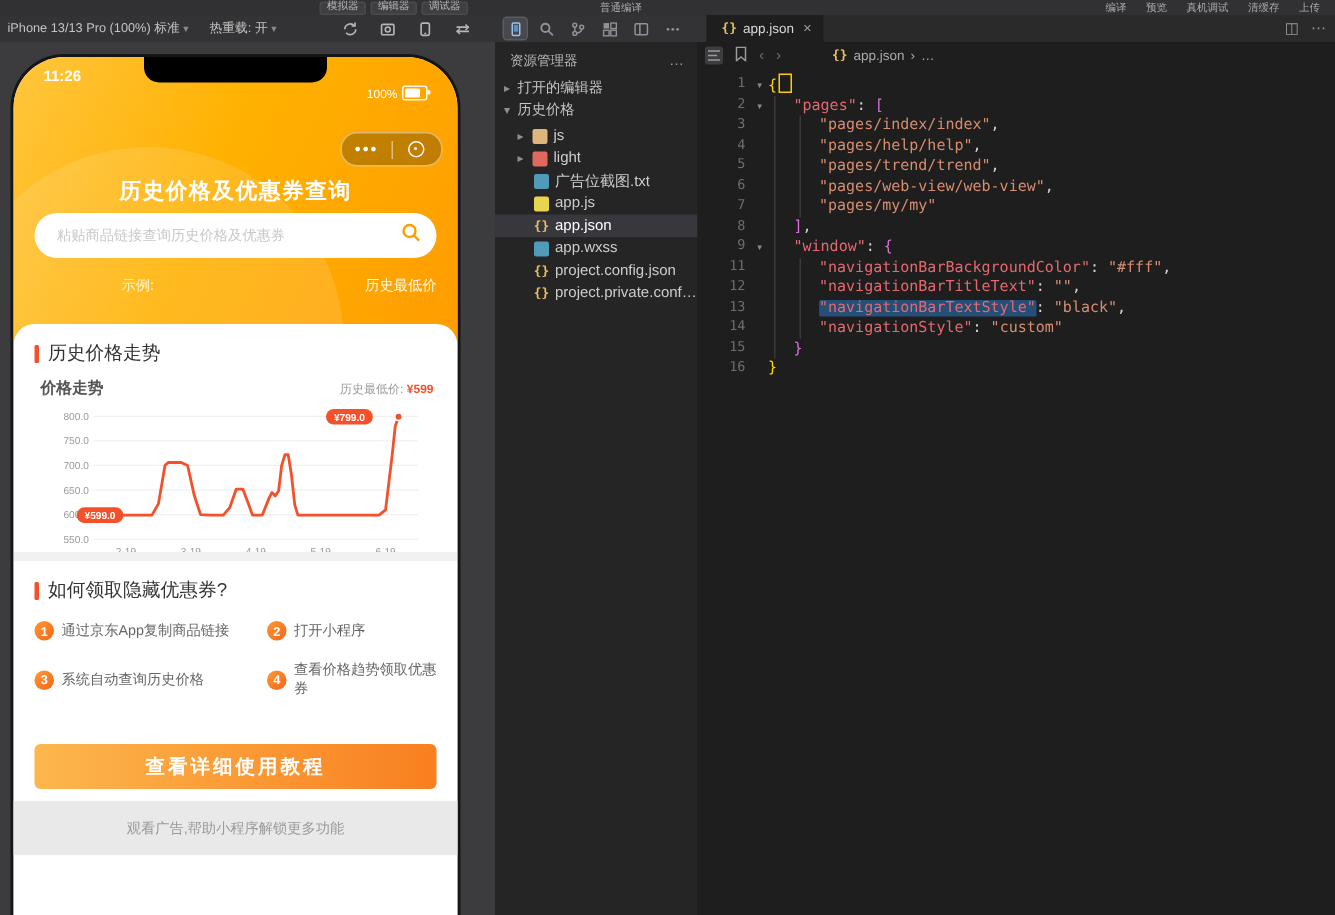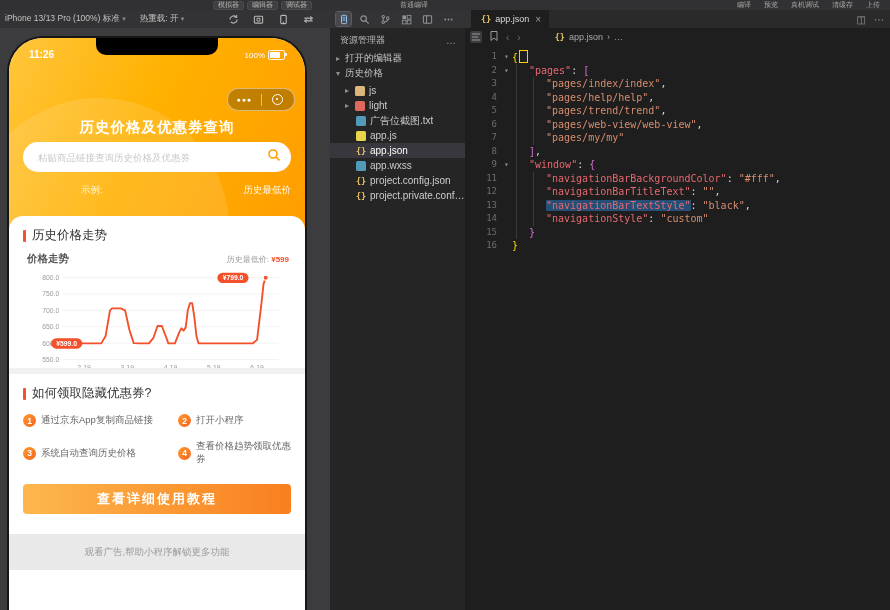--- a/index.html
+++ b/index.html
@@ -45,21 +45,21 @@
   #phone{position:absolute;left:9px;top:10px;width:296px;height:572px;background:#ffffff;
     border-radius:34px 34px 0 0;box-shadow:0 0 0 2px #161616;overflow:hidden;}
   #notch{position:absolute;left:50%;transform:translateX(-50%);top:0;width:122px;height:17px;
     background:#000;border-radius:0 0 10px 10px;z-index:5;}
 
   #ph-header{position:absolute;left:0;top:0;width:296px;height:192px;
     background:linear-gradient(115deg,#ffc63d 0%,#ffb100 45%,#ff9d00 100%);overflow:hidden;}
   #ph-header::after{content:"";position:absolute;left:-40px;top:60px;width:260px;height:260px;
     border-radius:50%;background:rgba(255,255,255,0.12);transform:rotate(20deg);}
   #statusbar{position:absolute;left:0;top:8px;width:100%;height:14px;display:flex;
-    align-items:flex-end;padding:0 20px;box-sizing:border-box;color:#fff;font-size:10px;font-weight:bold;z-index:6;}
+    align-items:flex-start;padding:0 20px;box-sizing:border-box;color:#fff;font-size:10px;font-weight:bold;z-index:6;flex-direction:column;}
   #batt-wrap{margin-left:auto;display:flex;align-items:center;gap:3px;font-size:8px;font-weight:normal;}
   .batt{width:15px;height:8px;border:1px solid rgba(255,255,255,.9);border-radius:2px;position:relative;}
   .batt i{position:absolute;left:1px;top:1px;bottom:1px;width:10px;background:#fff;border-radius:1px;}
   .batt::after{content:"";position:absolute;right:-3px;top:2px;width:2px;height:3px;background:rgba(255,255,255,.9);border-radius:0 1px 1px 0;}
 
   #capsule{position:absolute;right:10px;top:50px;width:66px;height:21px;border-radius:11px;
     background:rgba(92,62,0,0.38);border:1px solid rgba(255,255,255,0.45);display:flex;align-items:center;z-index:6;}
   .cap-half{flex:1;display:flex;align-items:center;justify-content:center;color:#fff;}
   .cap-div{width:1px;height:12px;background:rgba(255,255,255,0.5);}
   .cap-dots{font-size:7px;letter-spacing:1px;}
@@ -94,21 +94,21 @@
   #trend-chart{display:block;margin:2px auto 0 auto;}
 
   #gap1{position:absolute;left:0;top:330px;width:296px;height:6px;background:#f1f1f2;z-index:7;}
   #card2{position:absolute;left:0;top:336px;width:296px;height:236px;background:#fff;z-index:7;}
 
   #steps{display:grid;grid-template-columns:57% 43%;row-gap:13px;padding:12px 10px 0 14px;}
   .step{display:flex;align-items:center;gap:5px;font-size:9.5px;color:#666;}
   .step-num{width:13px;height:13px;border-radius:50%;background:linear-gradient(135deg,#ff9a2e,#f4641d);
     color:#fff;font-size:8.5px;font-weight:bold;display:flex;align-items:center;justify-content:center;flex:none;}
 
-  #cta{position:absolute;left:14px;top:110px;width:268px;height:30px;border-radius:4px;
+  #cta{position:absolute;left:14px;top:122px;width:268px;height:30px;border-radius:4px;
     background:linear-gradient(90deg,#fdb74d 0%,#f97f1f 100%);color:#fff;font-size:13px;font-weight:bold;
     letter-spacing:2px;display:flex;align-items:center;justify-content:center;border:none;cursor:pointer;
     font-family:"Liberation Sans",sans-serif;}
   #ad-banner{position:absolute;left:0;top:160px;width:296px;height:36px;background:#e9e9ea;
     display:flex;align-items:center;justify-content:center;color:#9a9a9a;font-size:9.5px;}
 
   
   #explorer{position:absolute;left:330px;top:28px;width:135px;height:582px;background:#252526;
     color:#cccccc;font-size:10px;}
   #exp-head{display:flex;align-items:center;padding:6px 8px 4px 10px;color:#b9b9b9;font-size:9px;}

